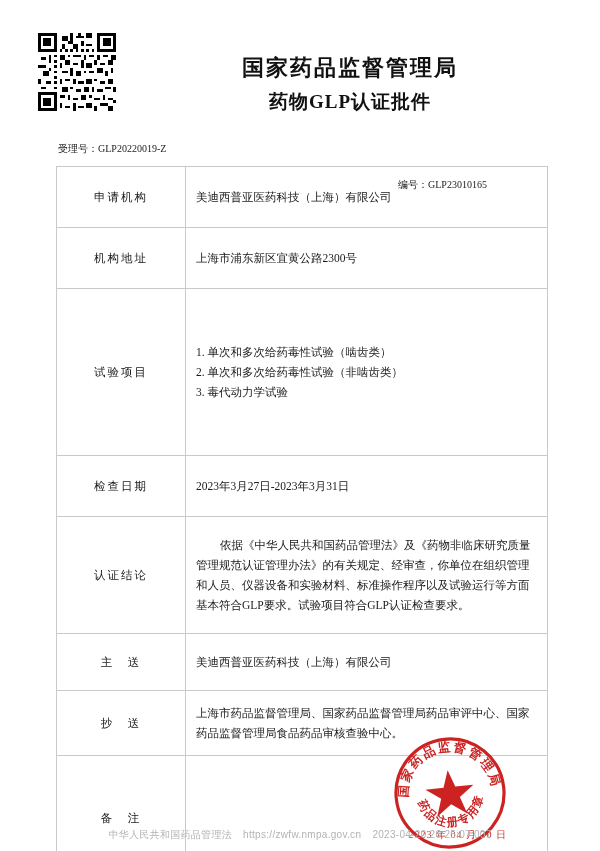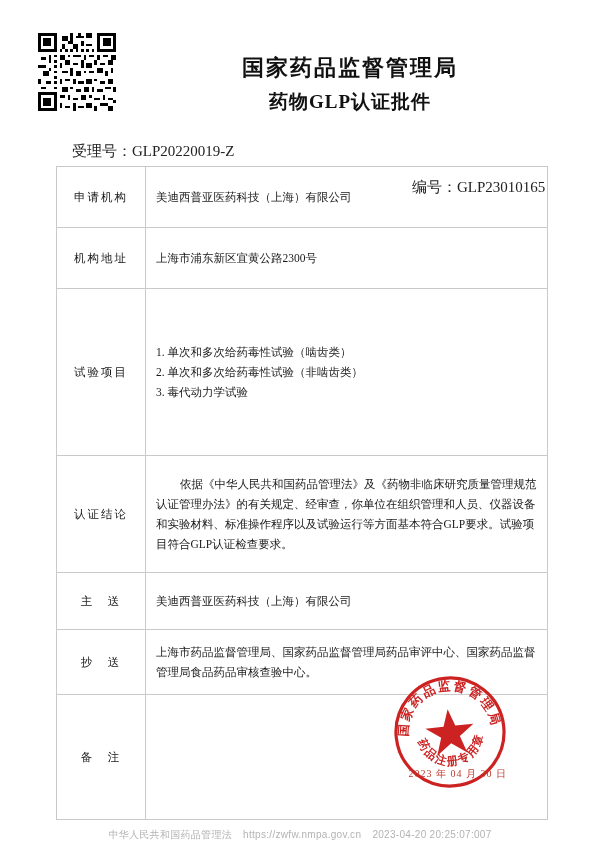--- a/index.html
+++ b/index.html
@@ -55,25 +55,25 @@
     text-align: center;
     font-size: 19px;
     font-weight: bold;
     letter-spacing: 1px;
     color: #111;
   }
 
   
   .numrow {
     position: absolute;
-    left: 72px;
+    left: 58px;
     top: 142px;
     width: 492px;
     height: 18px;
-    font-size: 15px;
+    font-size: 10px;
     color: #222;
   }
   .numrow .left {
     position: absolute;
     left: 0; top: 0;
   }
   .numrow .right {
     position: absolute;
     left: 340px; top: 0; margin-top: 36px;
   }
@@ -91,21 +91,21 @@
     border: 1px solid #c9c9c9;
     vertical-align: middle;
     font-size: 11.5px;
     line-height: 1.75;
     color: #1a1a1a;
   }
   .tbl td.lbl {
     width: 88px;
     text-align: center;
     letter-spacing: 2px;
-    padding: 6px 0;
+    padding: 6px 20px;
     color: #1a1a1a;
     margin-left: 48px;
   }
   .tbl td.val {
     padding: 8px 10px;
   }
   .val-list {
     white-space: pre-line;
     line-height: 1.9;
   }
@@ -300,20 +300,24 @@
       <tr class="row-addr">
         <td class="lbl">机构地址</td>
         <td class="val">上海市浦东新区宜黄公路2300号</td>
       </tr>
       <tr class="row-items">
         <td class="lbl">试验项目</td>
         <td class="val val-list">1. 单次和多次给药毒性试验（啮齿类）
 2. 单次和多次给药毒性试验（非啮齿类）
 3. 毒代动力学试验</td>
       </tr>
+      <tr class="row-date">
+        <td class="lbl">检查日期</td>
+        <td class="val">2023年3月27日-2023年3月31日</td>
+      </tr>
       <tr class="row-concl">
         <td class="lbl">认证结论</td>
         <td class="val val-indent">依据《中华人民共和国药品管理法》及《药物非临床研究质量管理规范认证管理办法》的有关规定、经审查，你单位在组织管理和人员、仪器设备和实验材料、标准操作程序以及试验运行等方面基本符合GLP要求。试验项目符合GLP认证检查要求。</td>
       </tr>
       <tr class="row-to">
         <td class="lbl">主　送</td>
         <td class="val">美迪西普亚医药科技（上海）有限公司</td>
       </tr>
       <tr class="row-cc">
         <td class="lbl">抄　送</td>

